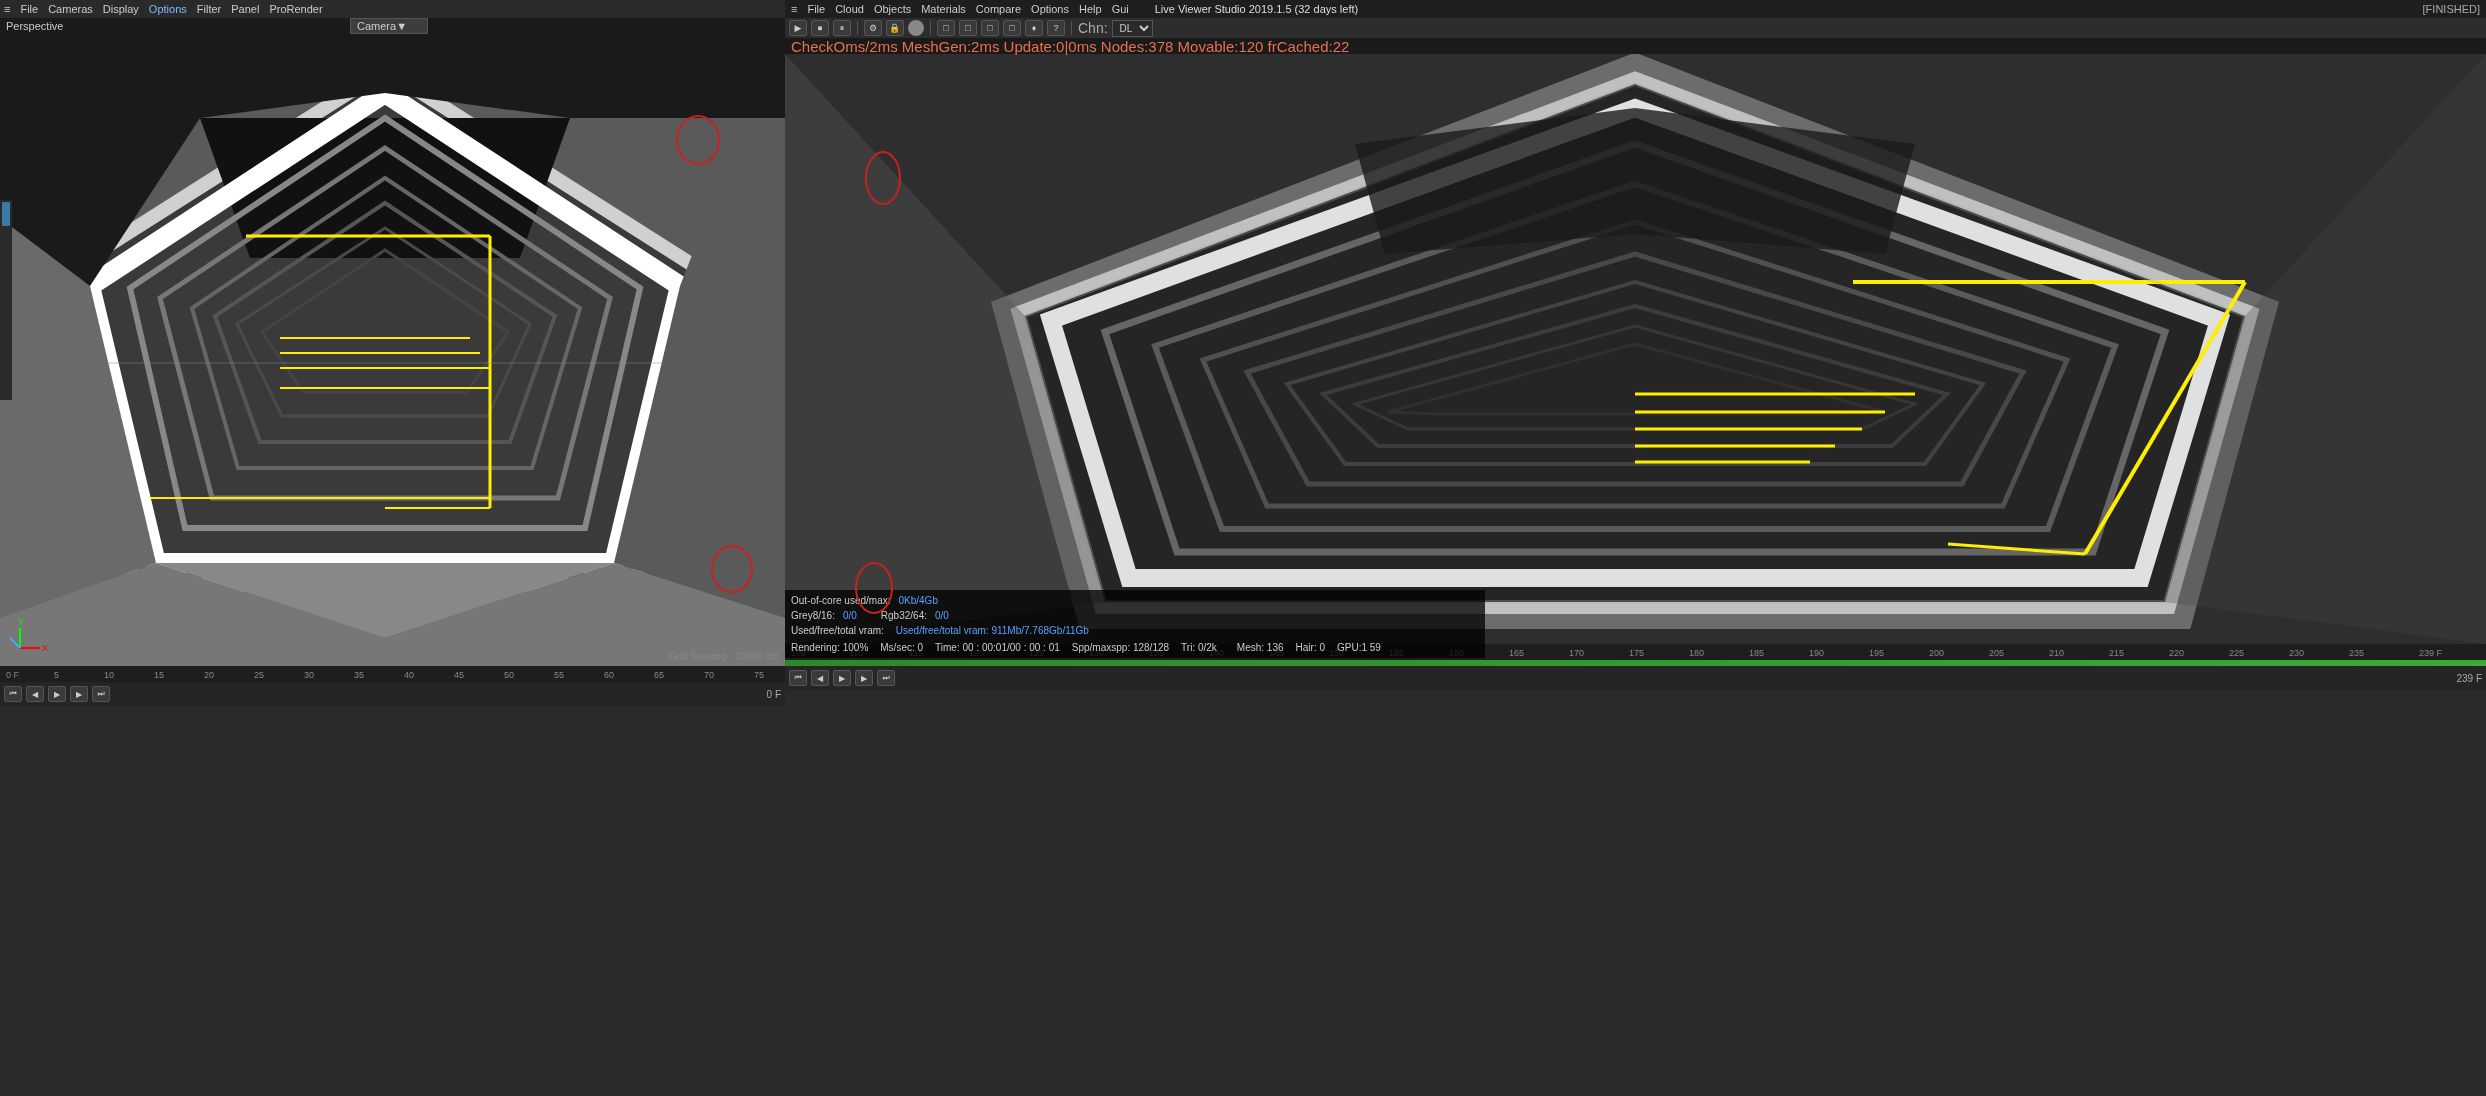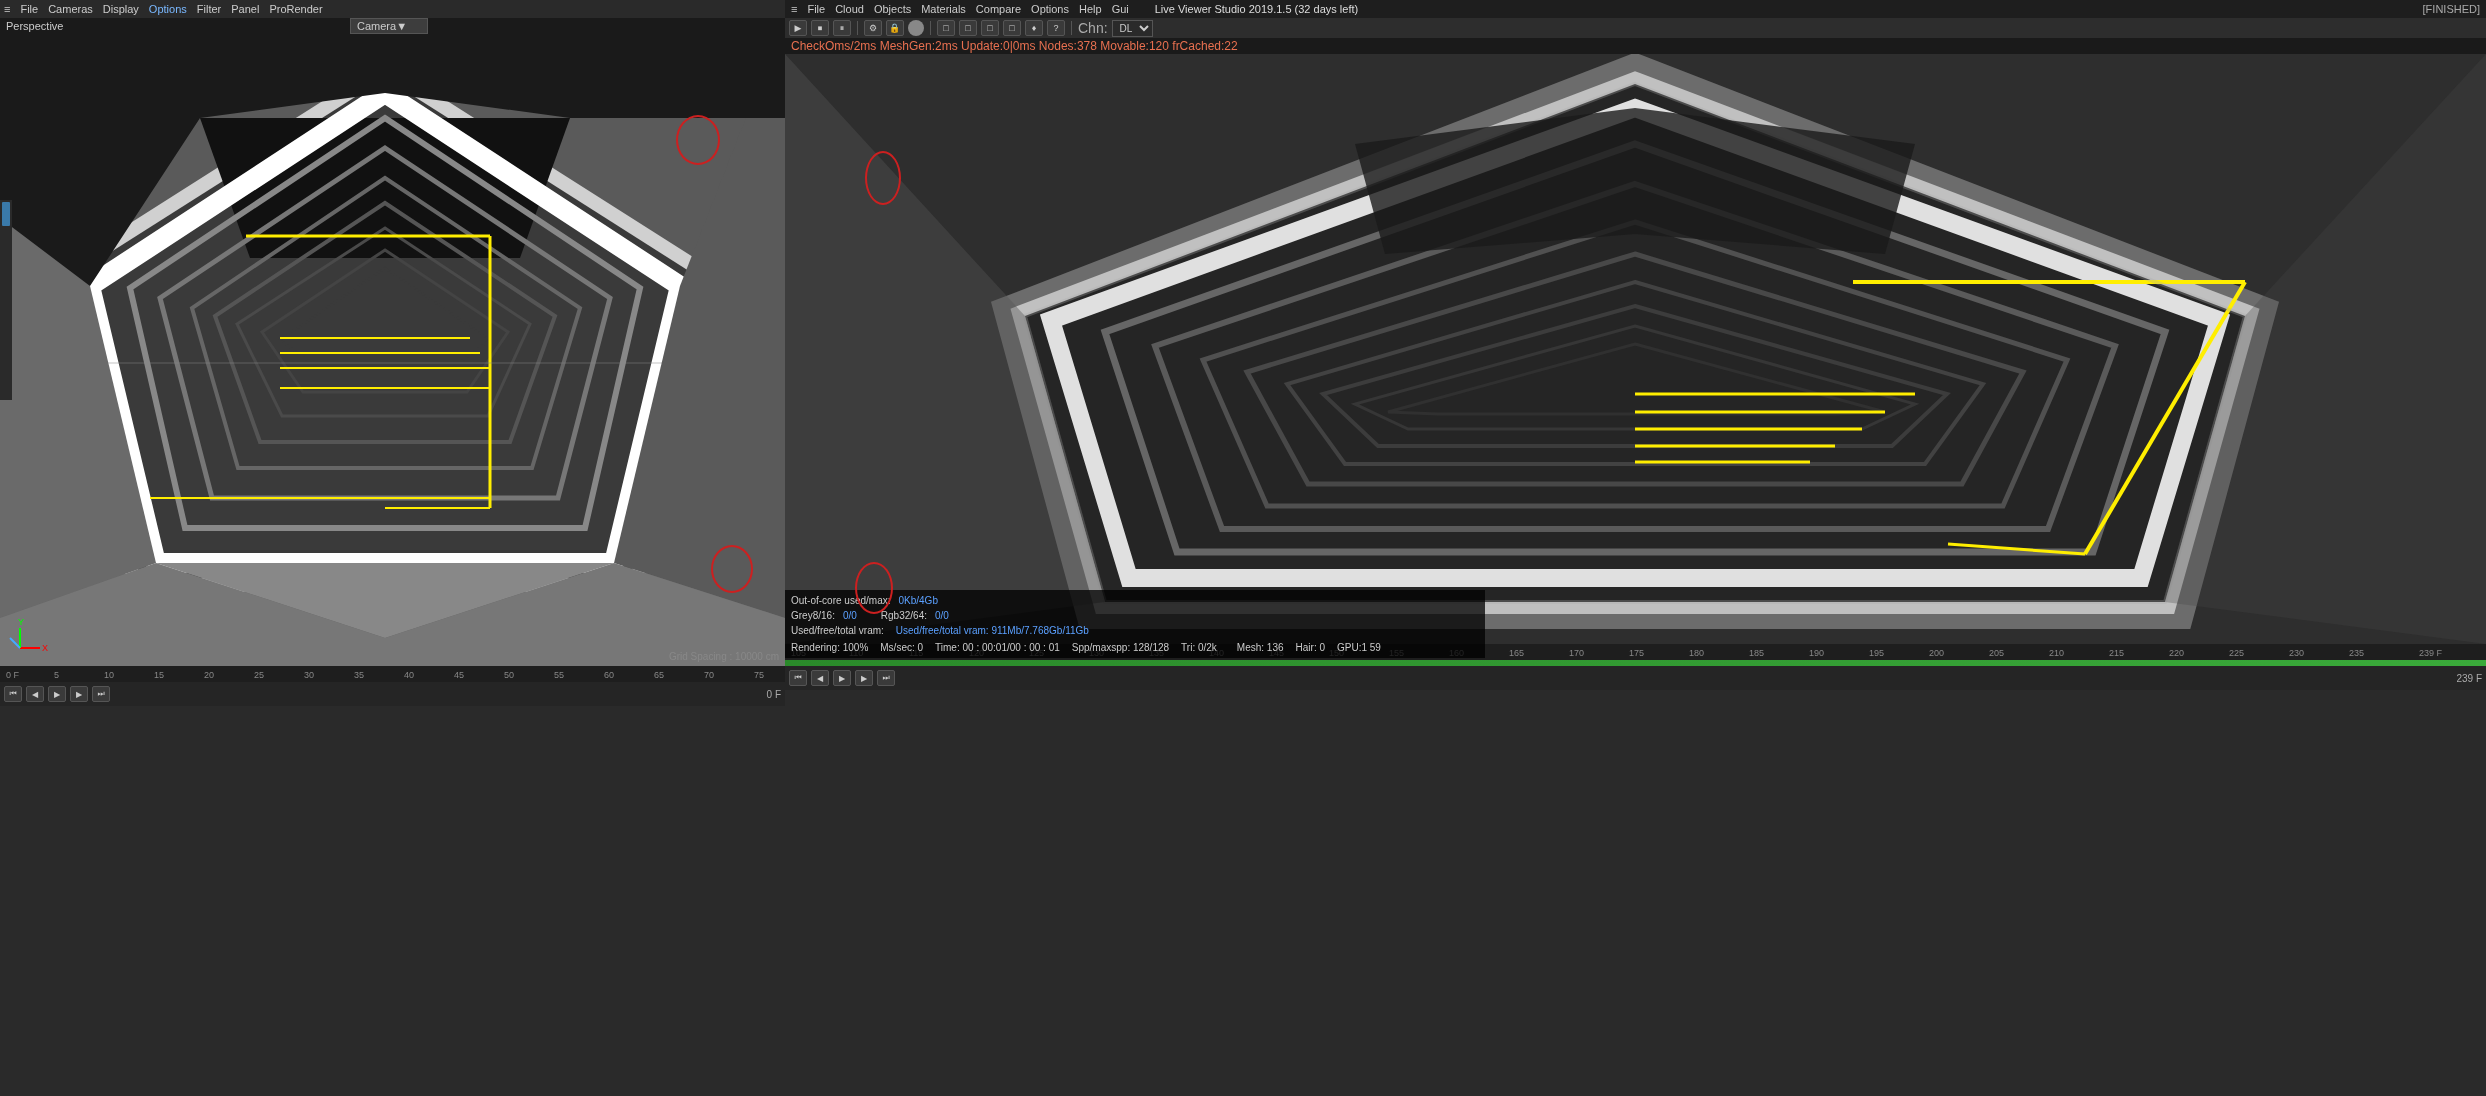--- a/index.html
+++ b/index.html
@@ -82,21 +82,21 @@
       top: 38px; left: 785px;
       width: 1701px;
       height: 16px;
       background: #1a1a1a;
       display: flex;
       align-items: center;
       padding: 0 6px;
       z-index: 10;
     }
     .right-statusbar span {
-      font-size: 12px;
+      font-size: 15px;
       color: #e87050;
     }
 
     
     .viewport-label {
       position: absolute;
       top: 20px; left: 6px;
       font-size: 11px;
       color: #ccc;
       z-index: 5;

